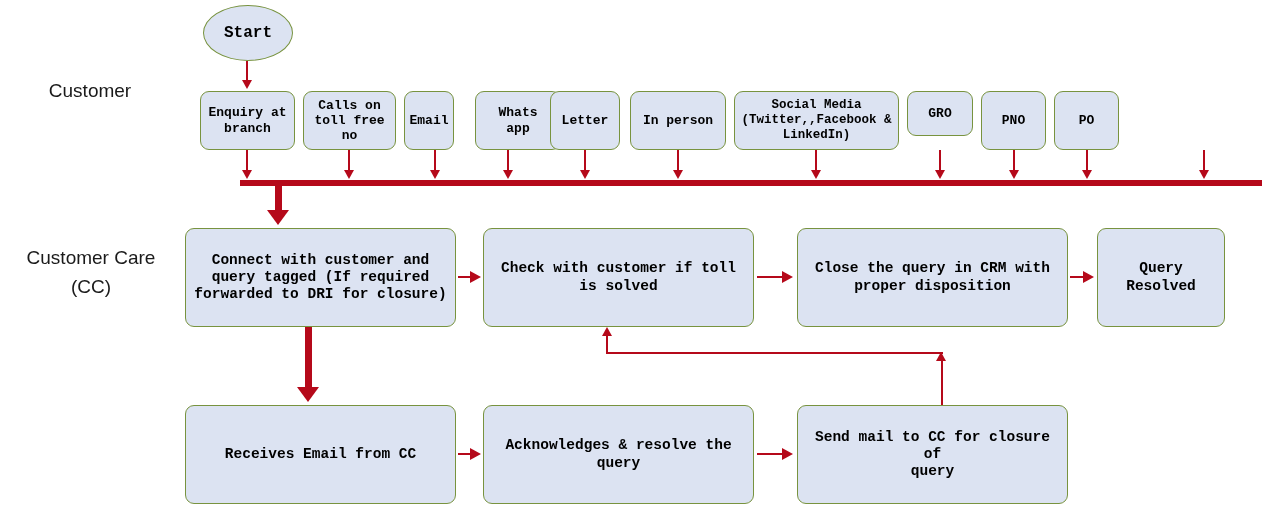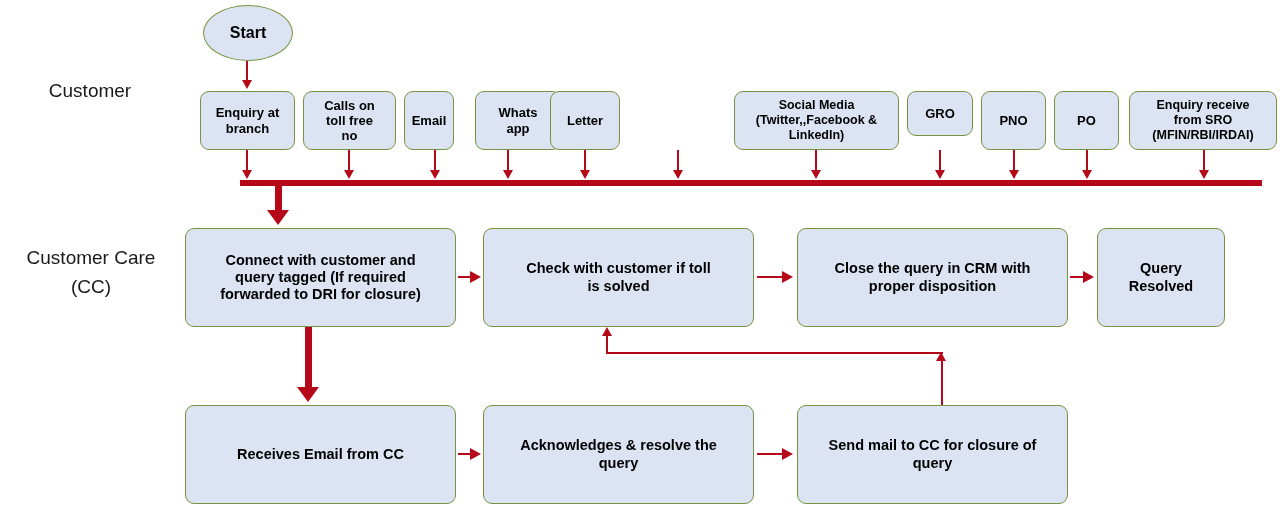--- a/index.html
+++ b/index.html
@@ -30,21 +30,21 @@
     white-space: pre-line;
   }
   
   .node {
     position: absolute;
     box-sizing: border-box;
     background: #dce3f2;
     border: 1.3px solid #78933f;
     border-radius: 9px;
     color: #000000;
-    font-family: Liberation Sans, sans-serif;
+    font-family: Liberation Mono, monospace;
     font-weight: bold;
     display: flex;
     align-items: center;
     justify-content: center;
     text-align: center;
     padding: 2px 4px;
     line-height: 1.18;
     white-space: pre-line;
   }
   .node.terminator {
@@ -114,34 +114,32 @@
 toll free
 no</div>
 
   <div class="node md" style="left:404px; top:91px; width:50px; height:59px;">Email</div>
 
   <div class="node md" style="left:475px; top:91px; width:86px; height:59px;">Whats
 app</div>
 
   <div class="node md" style="left:550px; top:91px; width:70px; height:59px;">Letter</div>
 
+  <div class="node md" style="left:630px; top:91px; width:96px; height:59px;">In person</div>
 
   <div class="node sm" style="left:734px; top:91px; width:165px; height:59px;">Social Media
 (Twitter,,Facebook &amp;
 LinkedIn)</div>
 
   <div class="node md" style="left:907px; top:91px; width:66px; height:45px;">GRO</div>
 
   <div class="node md" style="left:1054px; top:91px; width:65px; height:59px;">PO</div>
 
   <div class="node md" style="left:981px; top:91px; width:65px; height:59px;">PNO</div>
 
-  <div class="node sm" style="left:1129px; top:91px; width:148px; height:59px;">Enquiry receive
-from SRO
-(MFIN/RBI/IRDAI)</div>
 
   <div class="conn vline" style="left:246px; top:150px; height:22px;"></div>
   <div class="head-down" style="left:241.5px; top:170px;"></div>
 
   <div class="conn vline" style="left:348px; top:150px; height:22px;"></div>
   <div class="head-down" style="left:343.5px; top:170px;"></div>
 
   <div class="conn vline" style="left:434px; top:150px; height:22px;"></div>
   <div class="head-down" style="left:429.5px; top:170px;"></div>
 

